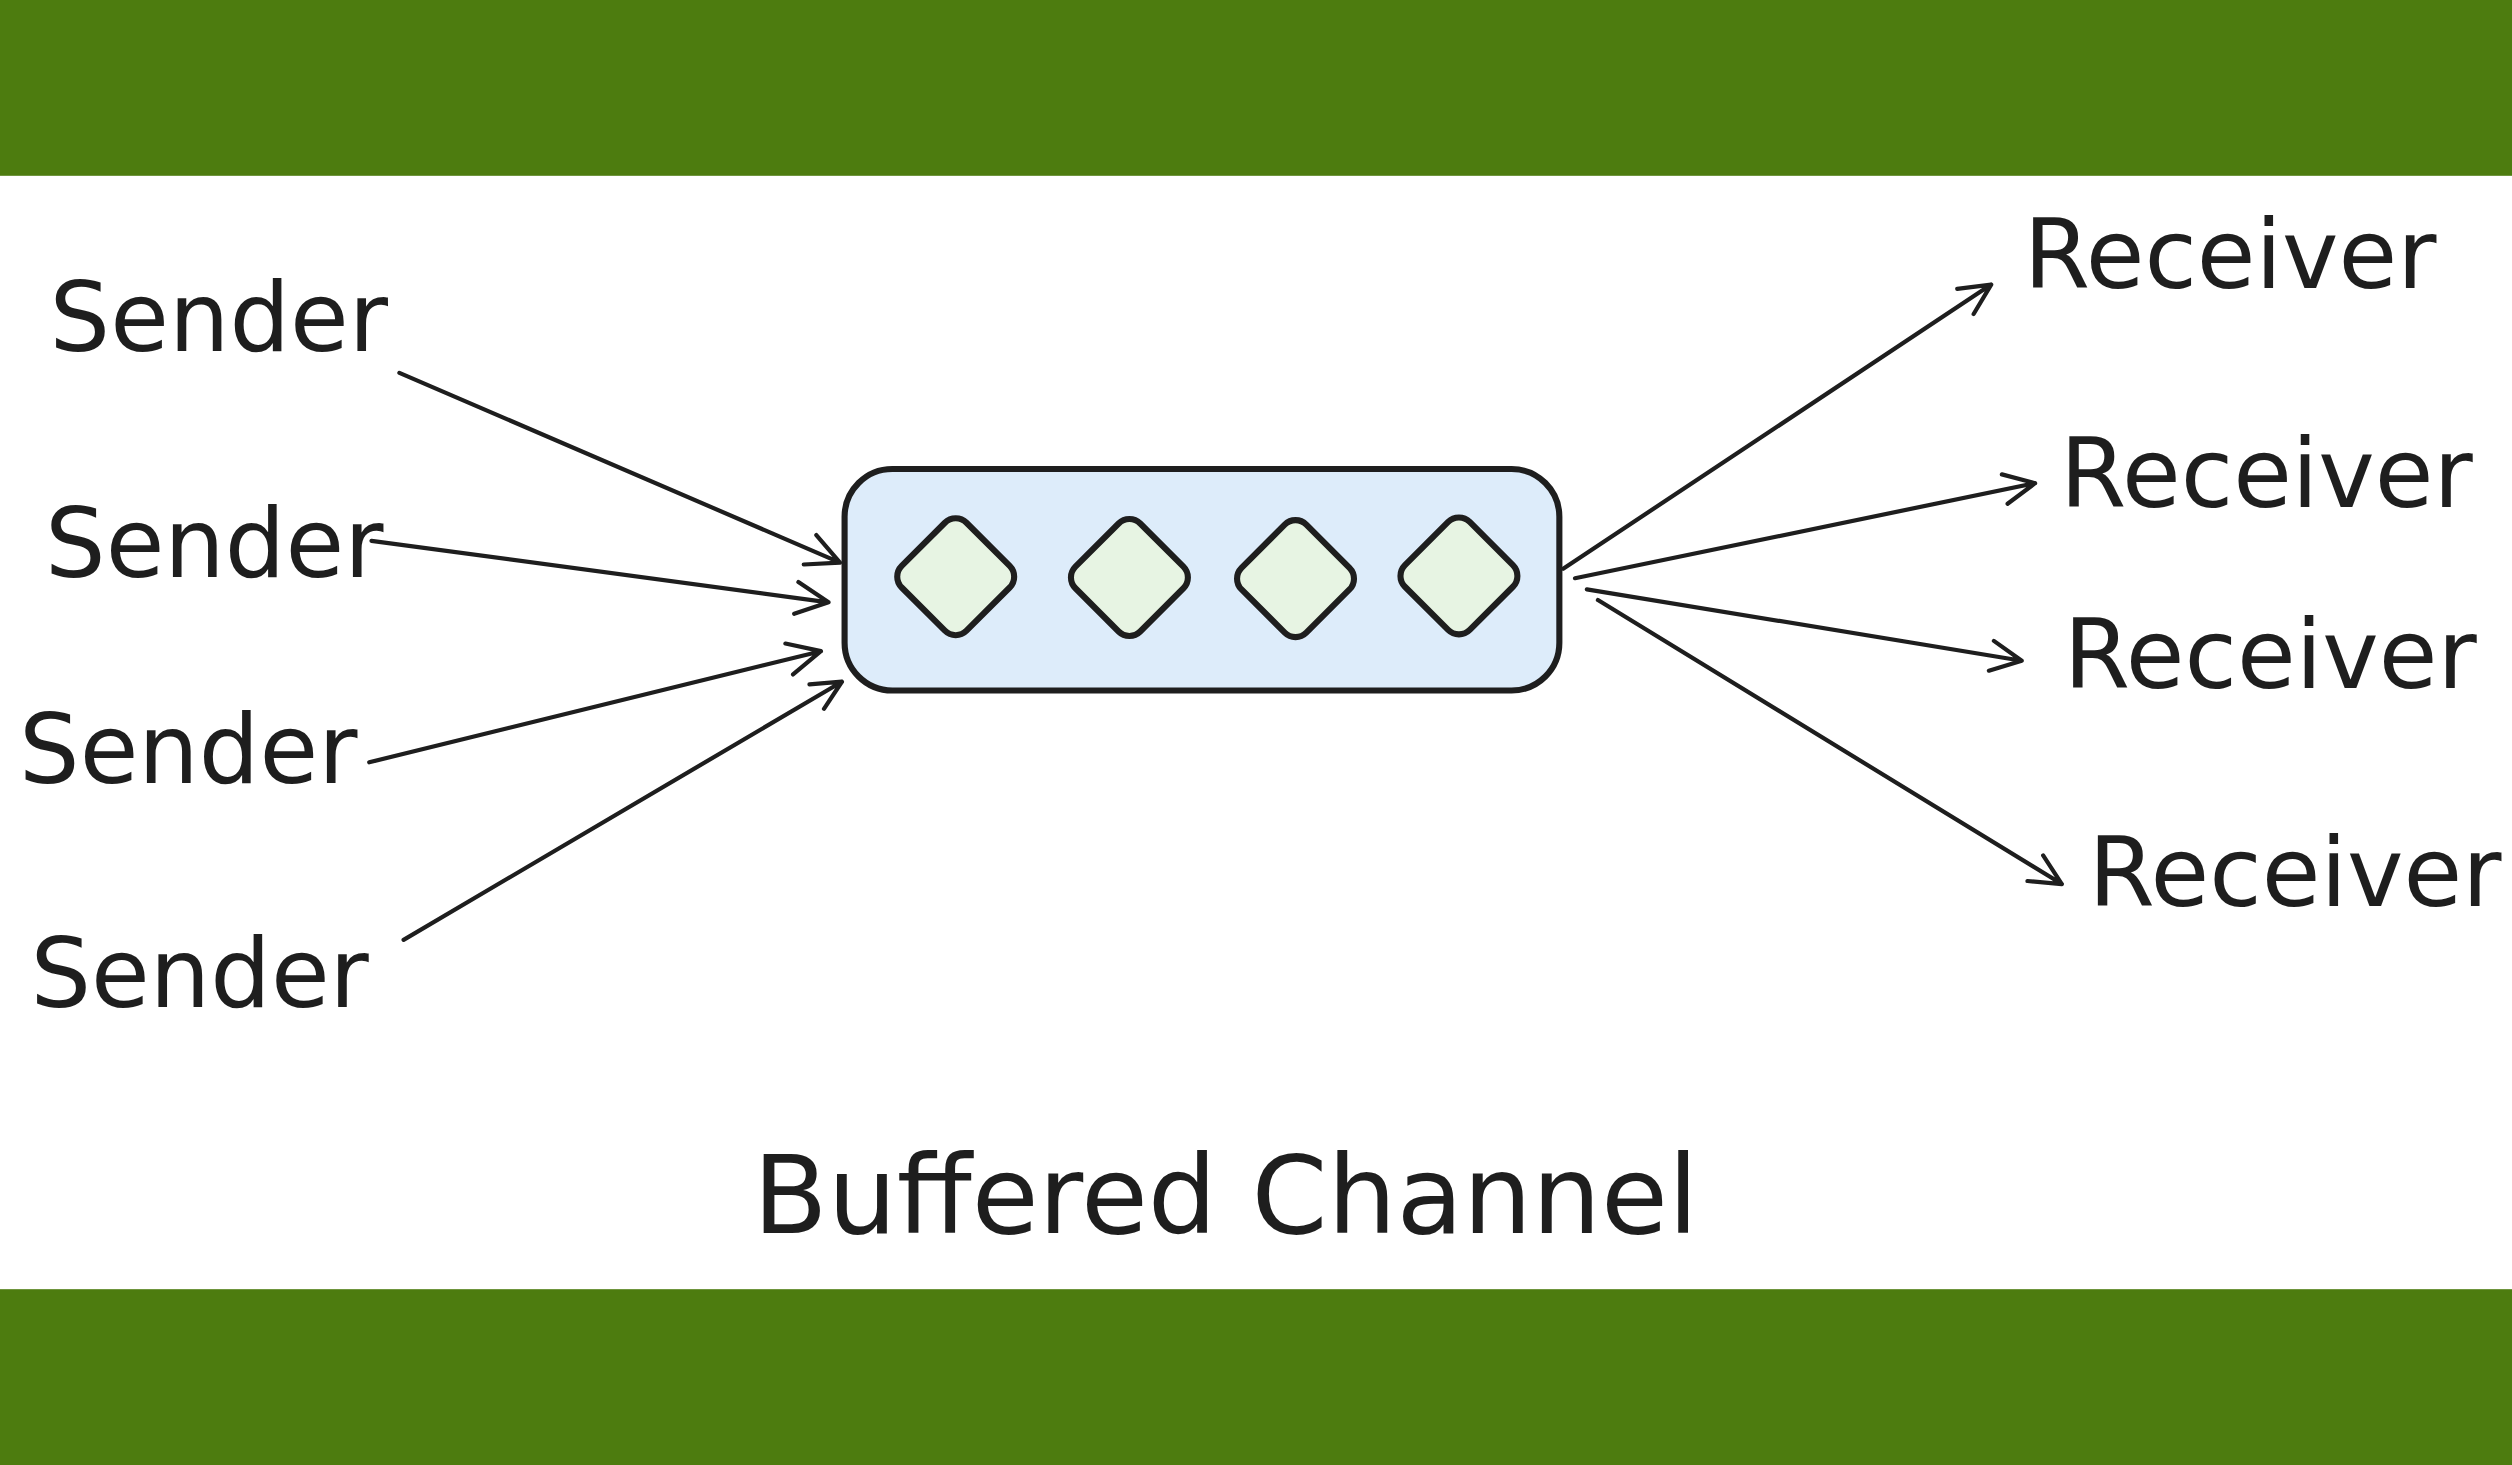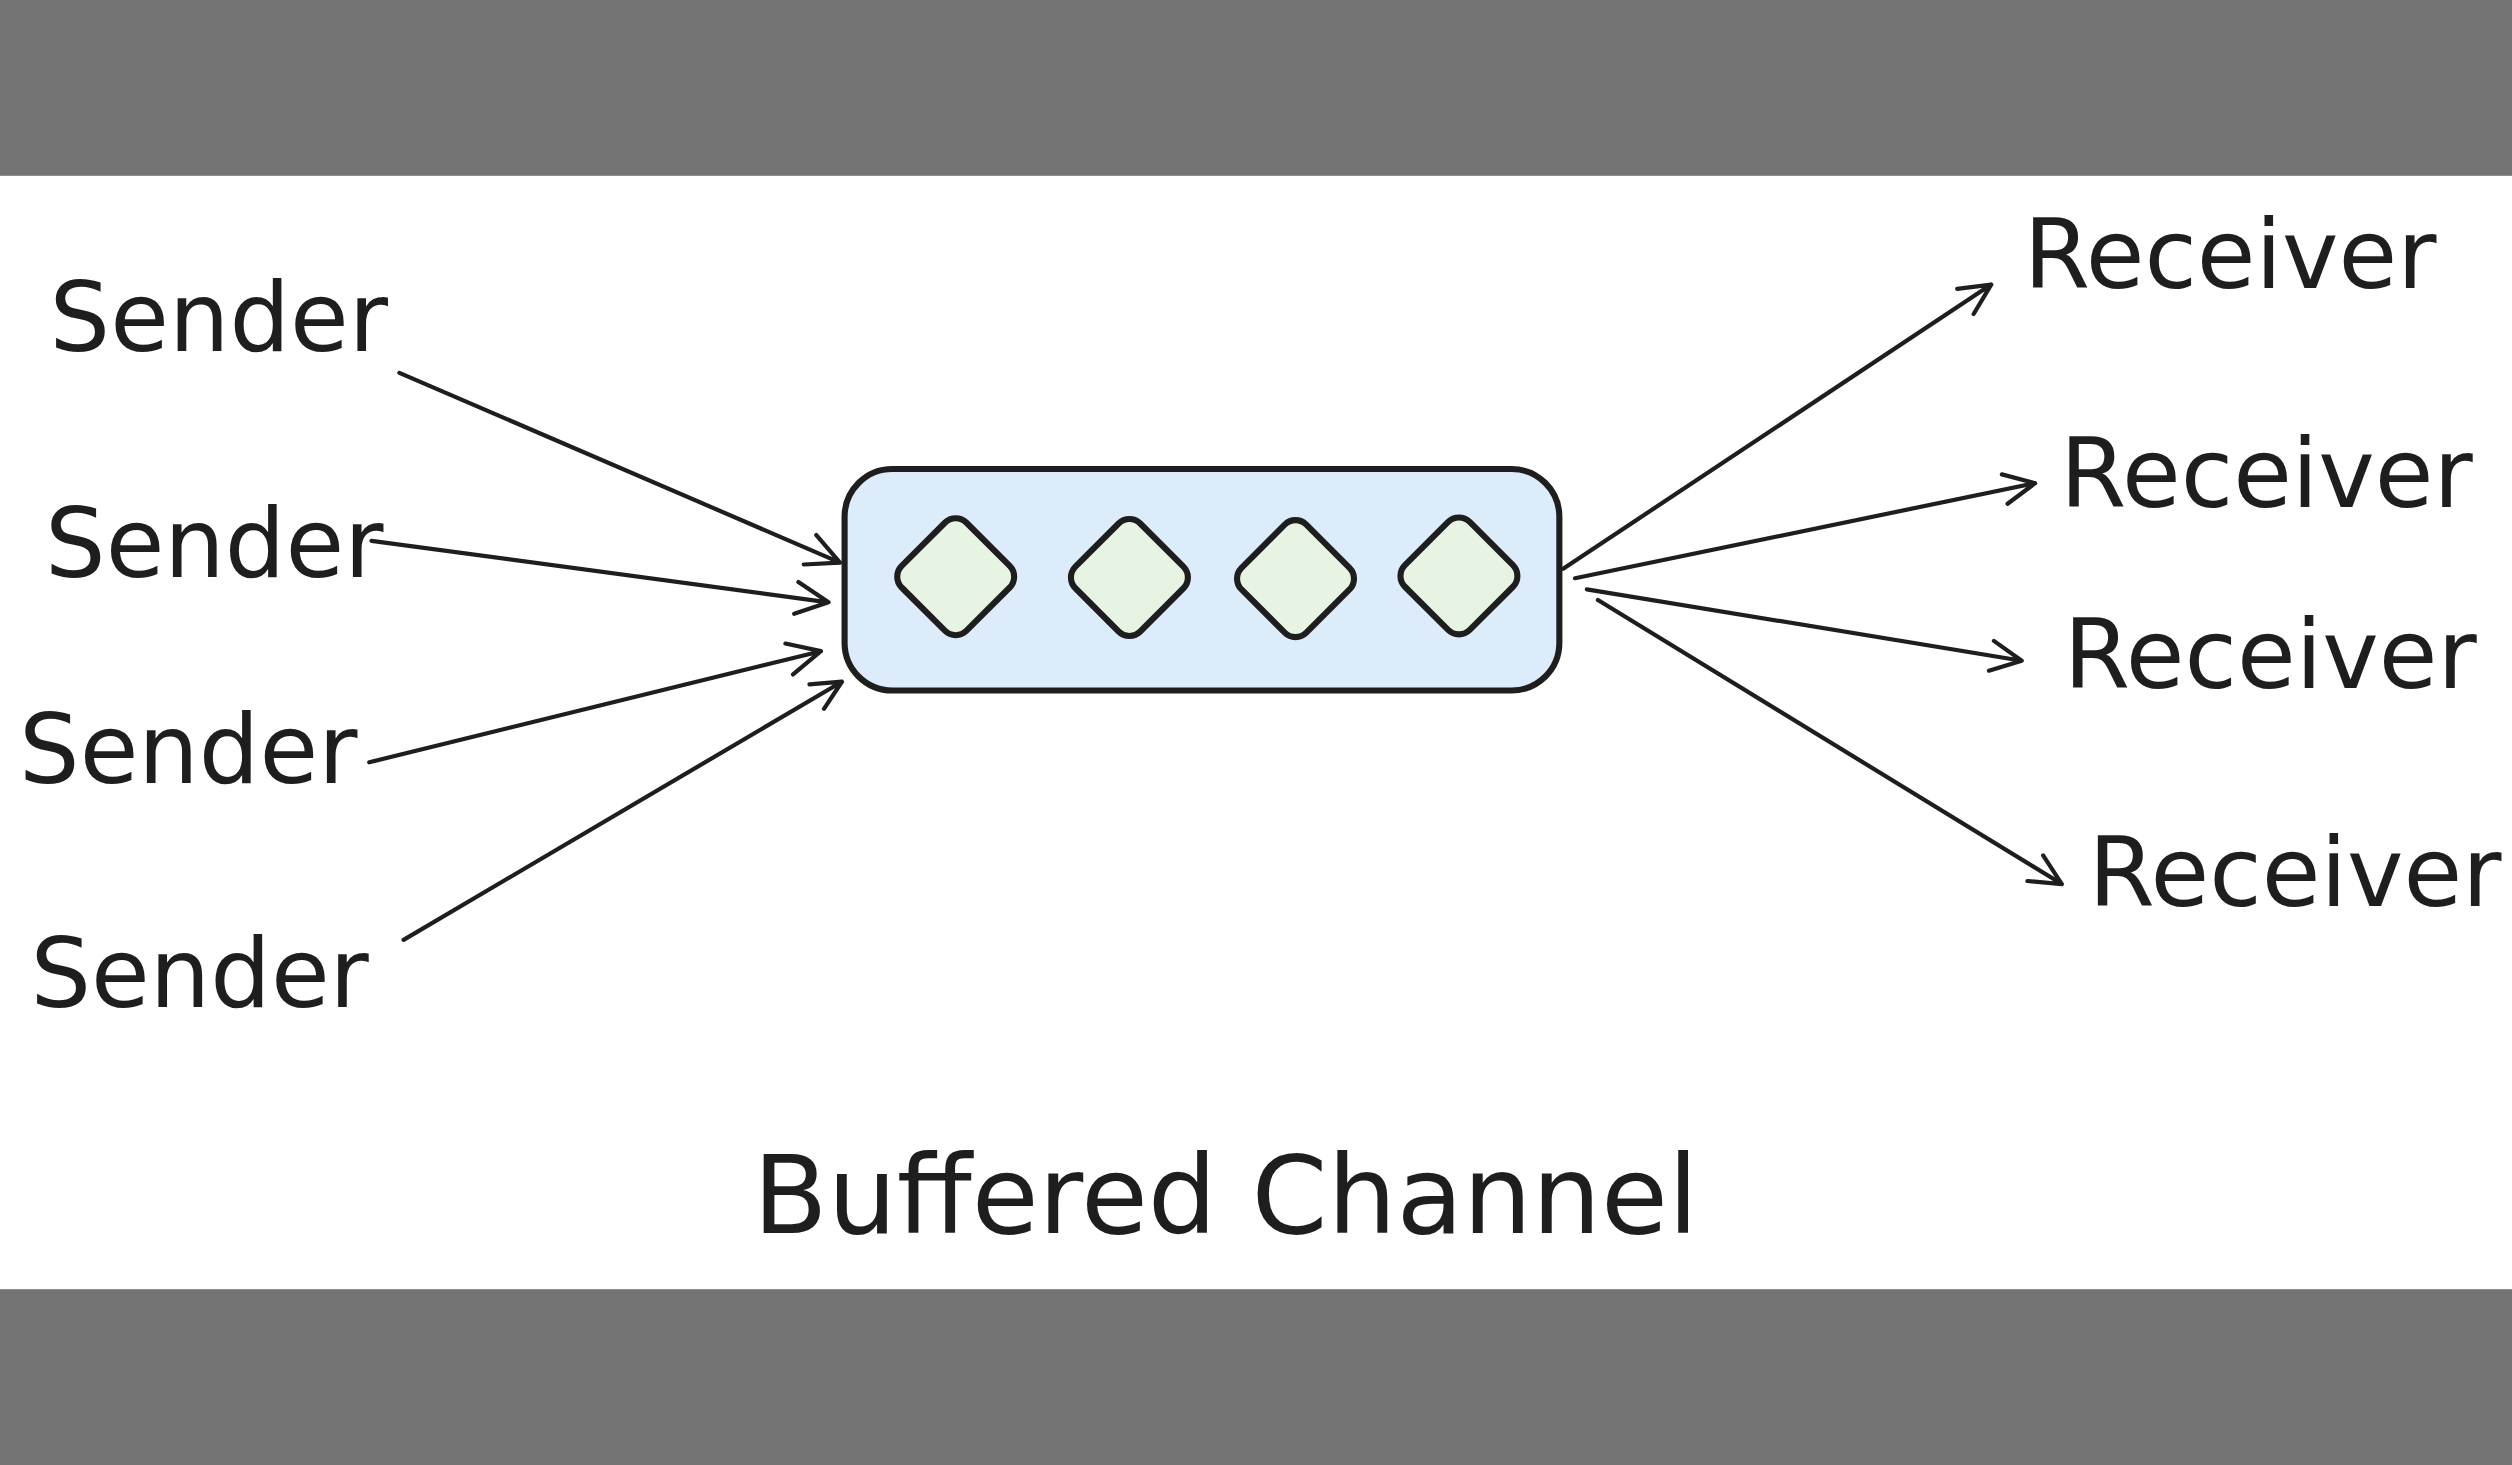--- a/index.html
+++ b/index.html
@@ -6,21 +6,21 @@
     margin: 0;
     padding: 0;
     background: #ffffff;
   }
   .diagram-wrap {
     width: 100vw;
     height: 100vh;
     display: flex;
     align-items: center;
     justify-content: flex-end;
-    background: #737373;
+    background: #4d7c0f;
   }
   svg {
     display: block;
     width: 100%;
     height: 100%;
   }
   svg text {
     font-family: "DejaVu Sans", "Liberation Sans", sans-serif;
     font-weight: 500;
   }

